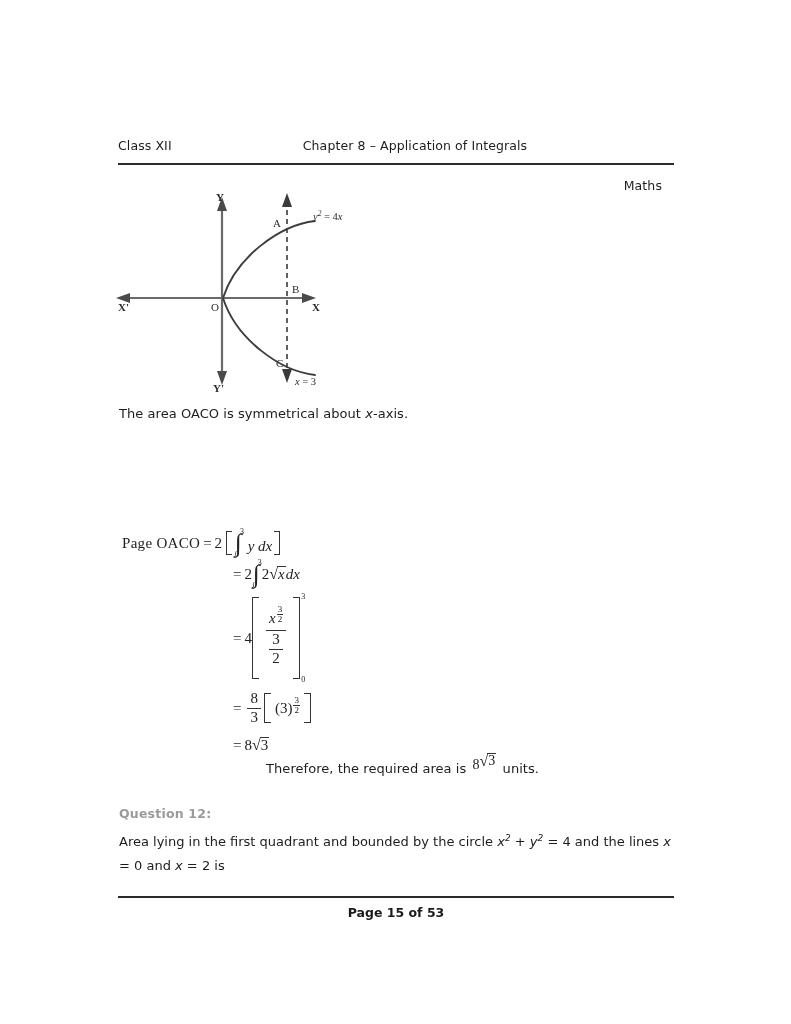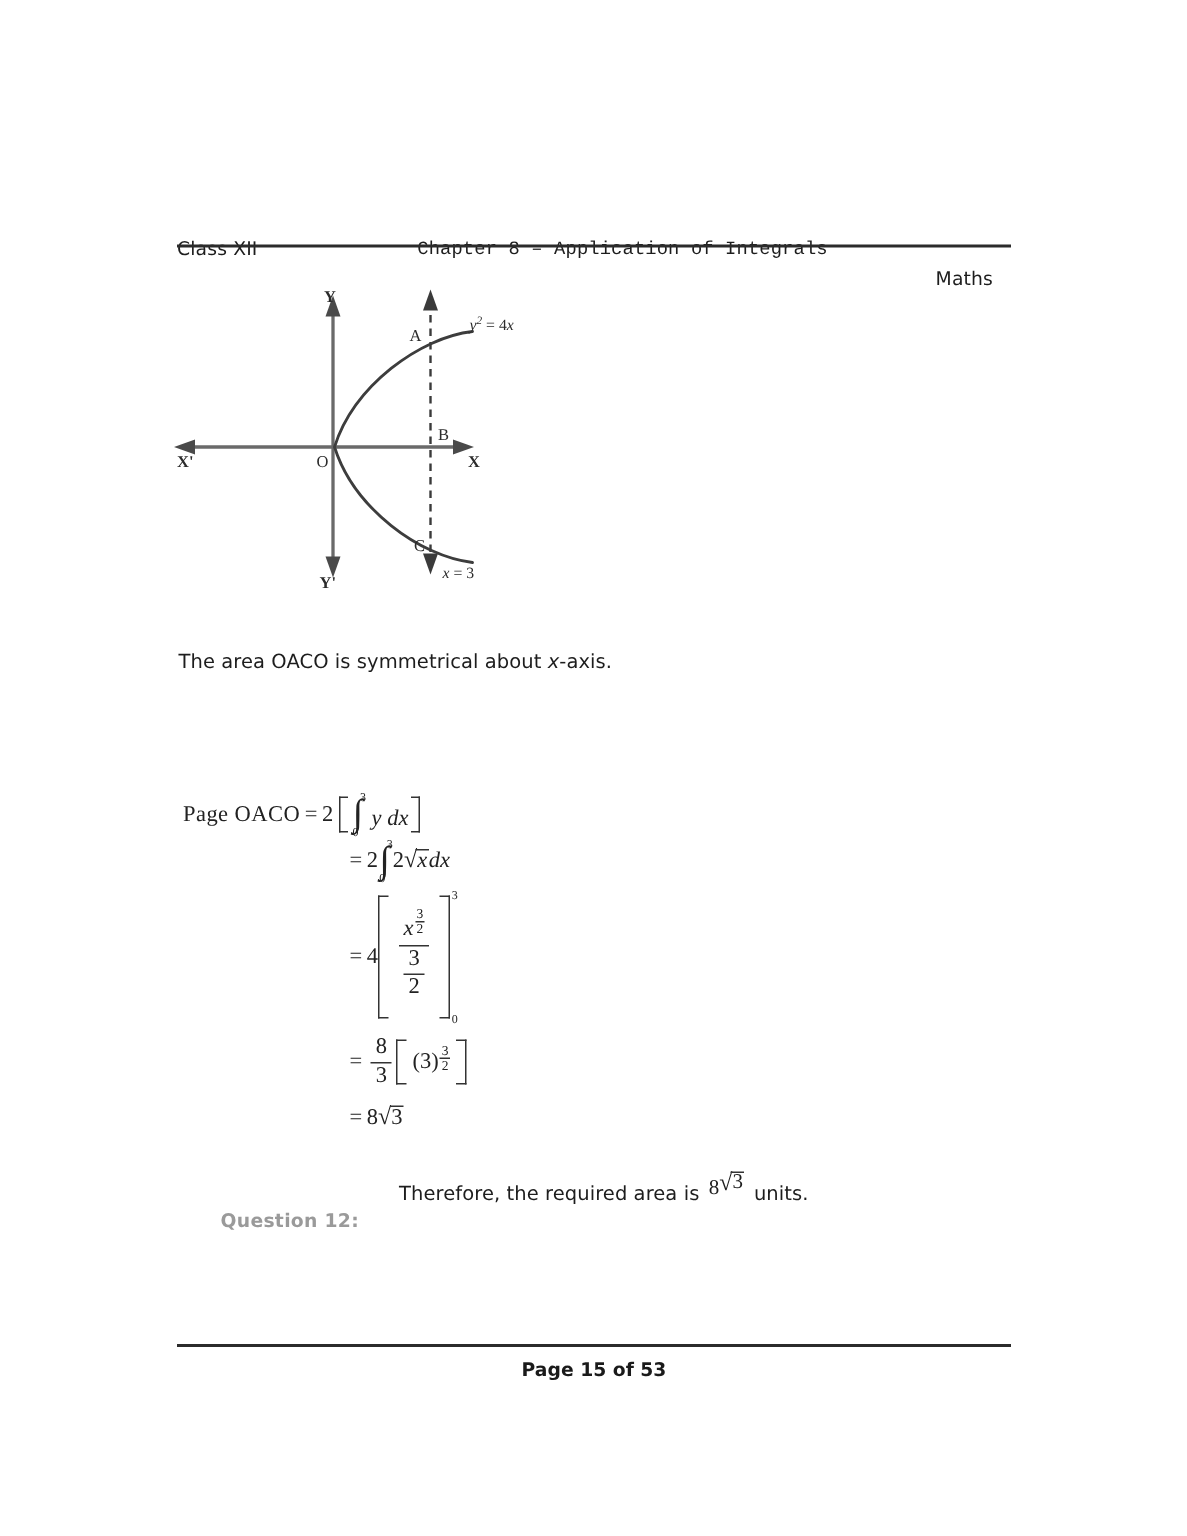--- a/index.html
+++ b/index.html
@@ -26,28 +26,28 @@
   
   .header {
     position: absolute;
     left: 118px;
     top: 138px;
     width: 556px;
     height: 22px;
   }
   .header-row {
     display: flex;
-    align-items: center;
+    align-items: flex-start;
     width: 100%;
     font-size: 12.5px;
     color: #1d1d1d;
     letter-spacing: 0.1px;
   }
   .hdr-class { width: 160px; text-align: left; }
-  .hdr-chapter { flex: 1; text-align: center; font-family: Liberation Mono, monospace; }
+  .hdr-chapter { flex: 1; text-align: center; }
   .hdr-subject { width: 110px; text-align: right; padding-right: 12px; margin-top: 40px;}
   .header-rule {
     position: absolute;
     left: 118px;
     top: 163px;
     width: 556px;
     height: 2px;
     background: #2b2b2b;
   }
 
@@ -61,21 +61,20 @@
   }
   .figure svg { display: block; }
 
   
   .para {
     position: absolute;
     font-size: 13px;
     line-height: 23px;
     color: #1d1d1d;
     letter-spacing: 0.05px;
-    margin-top: 28px;
   }
   .p-sym { left: 119px; top: 402px; width: 500px; }
   .p-area { left: 119px; top: 450px; width: 500px; }
   .p-therefore { left: 119px; top: 757px; width: 420px; text-align: right; }
 
   i.var { font-style: italic; }
 
   
   .math-block {
     position: absolute;
@@ -218,21 +217,20 @@
 
   
   .q-label {
     position: absolute;
     left: 119px;
     top: 806px;
     font-size: 12.5px;
     font-weight: bold;
     color: #9a9a9a;
     letter-spacing: 0.2px;
-    margin-left: 28px;
   }
   .q-text {
     position: absolute;
     left: 119px;
     top: 826px;
     width: 560px;
     font-size: 13px;
     line-height: 24px;
     color: #1d1d1d;
   }
@@ -414,17 +412,20 @@
 
   <div class="para p-therefore">
     <span>Therefore, the required area is </span><span class="inline-math">
         <span>8</span>
         <span class="sqrt-sign">√</span>
         <span class="sqrt-body">3</span>
       </span><span> units.</span>
   </div>
 
   <div class="q-label">Question 12:</div>
+  <div class="q-text">
+    <span>Area lying in the first quadrant and bounded by the circle </span><i class="var">x</i><sup class="ex">2</sup><span> + </span><i class="var">y</i><sup class="ex">2</sup><span> = 4 and the lines </span><i class="var">x</i><span> = 0</span> <span>and </span><i class="var">x</i><span> = 2 is</span>
+  </div>
 
   <div class="footer-rule"></div>
   <div class="footer-text">Page 15 of 53</div>
 
 </div>
 
 </body></html>

